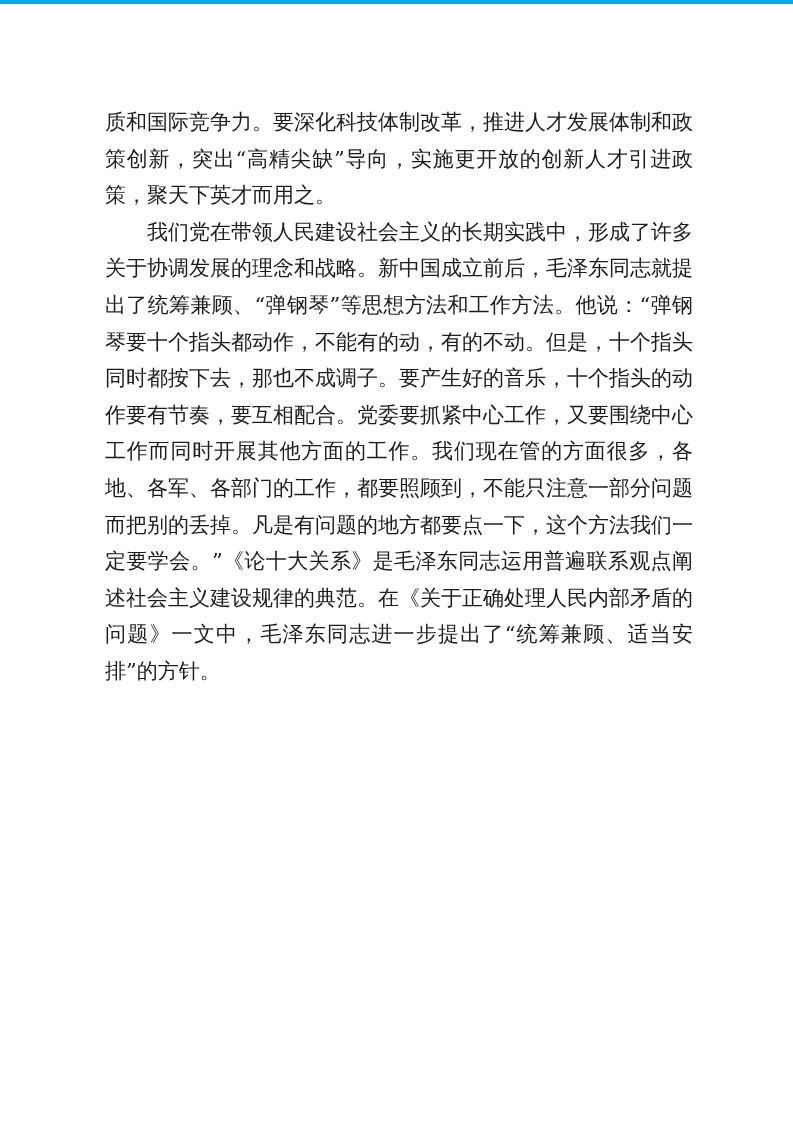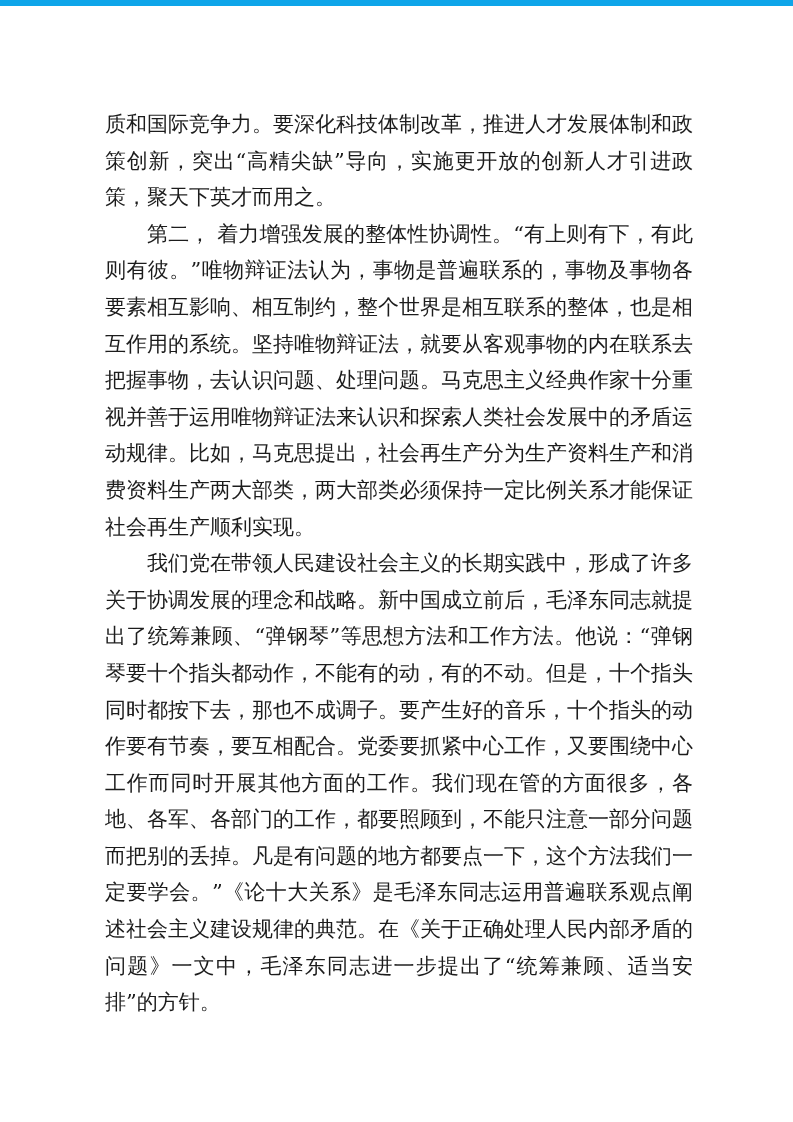--- a/index.html
+++ b/index.html
@@ -6,21 +6,21 @@
     margin: 0;
     padding: 0;
     background: #ffffff;
   }
   .page {
     position: relative;
     width: 793px;
     height: 1122px;
     background: #ffffff;
     overflow: hidden;
-    border-top: 6px solid #0ea5e9;
+    border-top: 4px solid #0ea5e9;
     box-sizing: border-box;
   }
   .doc-content {
     position: absolute;
     left: 105px;
     top: 100px;
     width: 588px;
   }
   .doc-content p {
     margin: 0;
@@ -37,16 +37,15 @@
   .doc-content p.indent {
     text-indent: 42px;
   }
 </style>
 </head>
 <body>
 
 <div class="page">
   <div class="doc-content">
     <p>质和国际竞争力。要深化科技体制改革，推进人才发展体制和政策创新，突出“高精尖缺”导向，实施更开放的创新人才引进政策，聚天下英才而用之。</p>
-    <p class="indent">第二， 着力增强发展的整体性协调性。“有上则有下，有此则有彼。”唯物辩证法认为，事物是普遍联系的，事物及事物各要素相互影响、相互制约，整个世界是相互联系的整体，也是相互作用的系统。坚持唯物辩证法，就要从客观事物的内在联系去把握事物，去认识问题、处理问题。马克思主义经典作家十分重视并善于运用唯物辩证法来认识和探索人类社会发展中的矛盾运动规律。比如，马克思提出，社会再生产分为生产资料生产和消费资料生产两大部类，两大部类必须保持一定比例关系才能保证社会再生产顺利实现。</p>
     <p class="indent">我们党在带领人民建设社会主义的长期实践中，形成了许多关于协调发展的理念和战略。新中国成立前后，毛泽东同志就提出了统筹兼顾、“弹钢琴”等思想方法和工作方法。他说：“弹钢琴要十个指头都动作，不能有的动，有的不动。但是，十个指头同时都按下去，那也不成调子。要产生好的音乐，十个指头的动作要有节奏，要互相配合。党委要抓紧中心工作，又要围绕中心工作而同时开展其他方面的工作。我们现在管的方面很多，各地、各军、各部门的工作，都要照顾到，不能只注意一部分问题而把别的丢掉。凡是有问题的地方都要点一下，这个方法我们一定要学会。”《论十大关系》是毛泽东同志运用普遍联系观点阐述社会主义建设规律的典范。在《关于正确处理人民内部矛盾的问题》一文中，毛泽东同志进一步提出了“统筹兼顾、适当安排”的方针。</p>
   </div>
 </div>
 
 </body></html>

